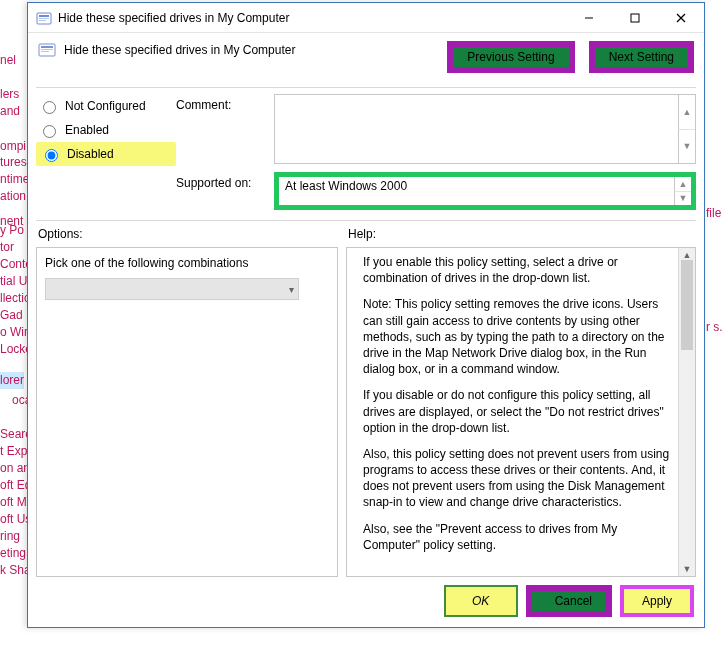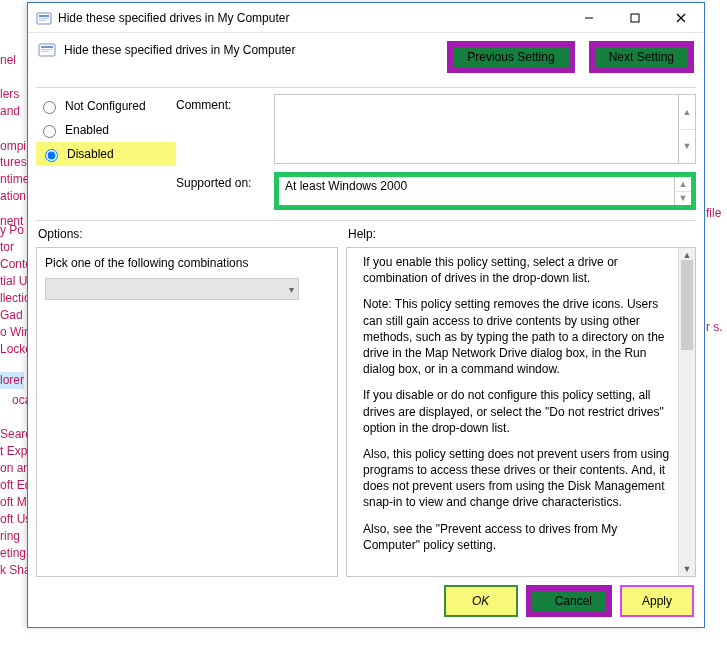--- a/index.html
+++ b/index.html
@@ -18,21 +18,21 @@
   .titlebar .winbtn { width:46px; height:30px; display:flex; align-items:center; justify-content:center; }
 
   .body { padding:4px 8px 0 8px; position:relative; height:calc(100% - 30px); }
 
   .subhead { display:flex; align-items:flex-start; gap:8px; padding:4px 2px 8px 2px; }
   .subhead .ico { width:18px; height:18px; }
   .subhead .label { font-size:12px; padding-top:2px; }
   .subhead .spacer { flex:1; }
   .btn { background:#15803d; border:6px solid #a21caf; padding:3px 14px; font-size:12px; font-family:inherit; cursor:pointer; min-width:92px; text-align:center; }
   .btn.hl { background:#f8f87a; border:2px solid #3d8d3d; padding:2px 13px; }
-  .btn.hl2 { background:#f8f87a; border:2px solid #d946ef; }
+  .btn.hl2 { background:#f8f87a; border:4px solid #d946ef; }
 
   .row { display:flex; align-items:flex-start; }
   .radios { width:140px; padding-top:4px; }
   .radio { display:flex; align-items:center; gap:6px; padding:4px 2px; cursor:pointer; }
   .radio input { width:13px; height:13px; }
   .radio.hl { background:#f8f87a; border-radius:2px; padding:4px 4px; }
 
   .cslabel { width:98px; padding-top:8px; font-size:12px; }
   .textarea-wrap { flex:1; border:1px solid #c7c7c7; background:#fff; position:relative; height:70px; margin-top:4px; display:flex; }
   .textarea-wrap textarea { flex:1; border:none; resize:none; font-family:inherit; font-size:12px; padding:2px 4px; outline:none; }

